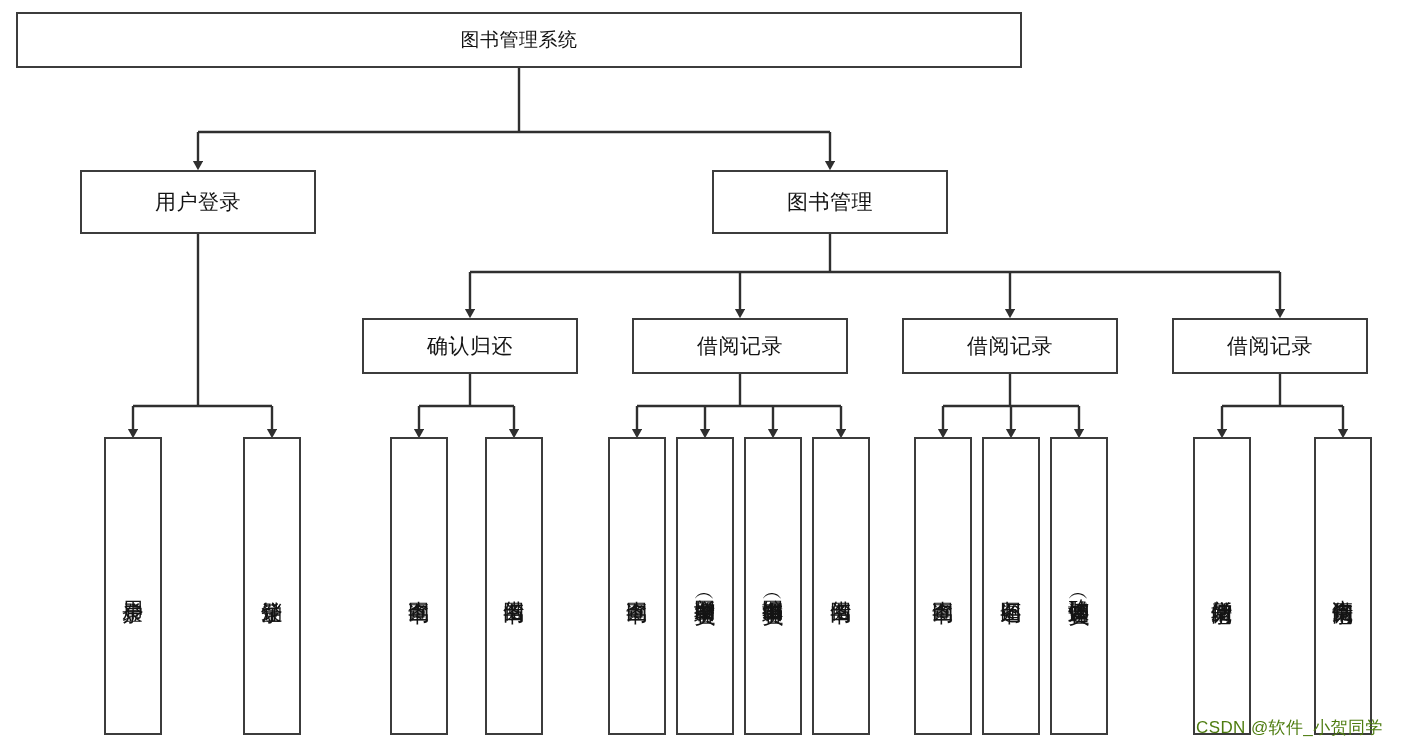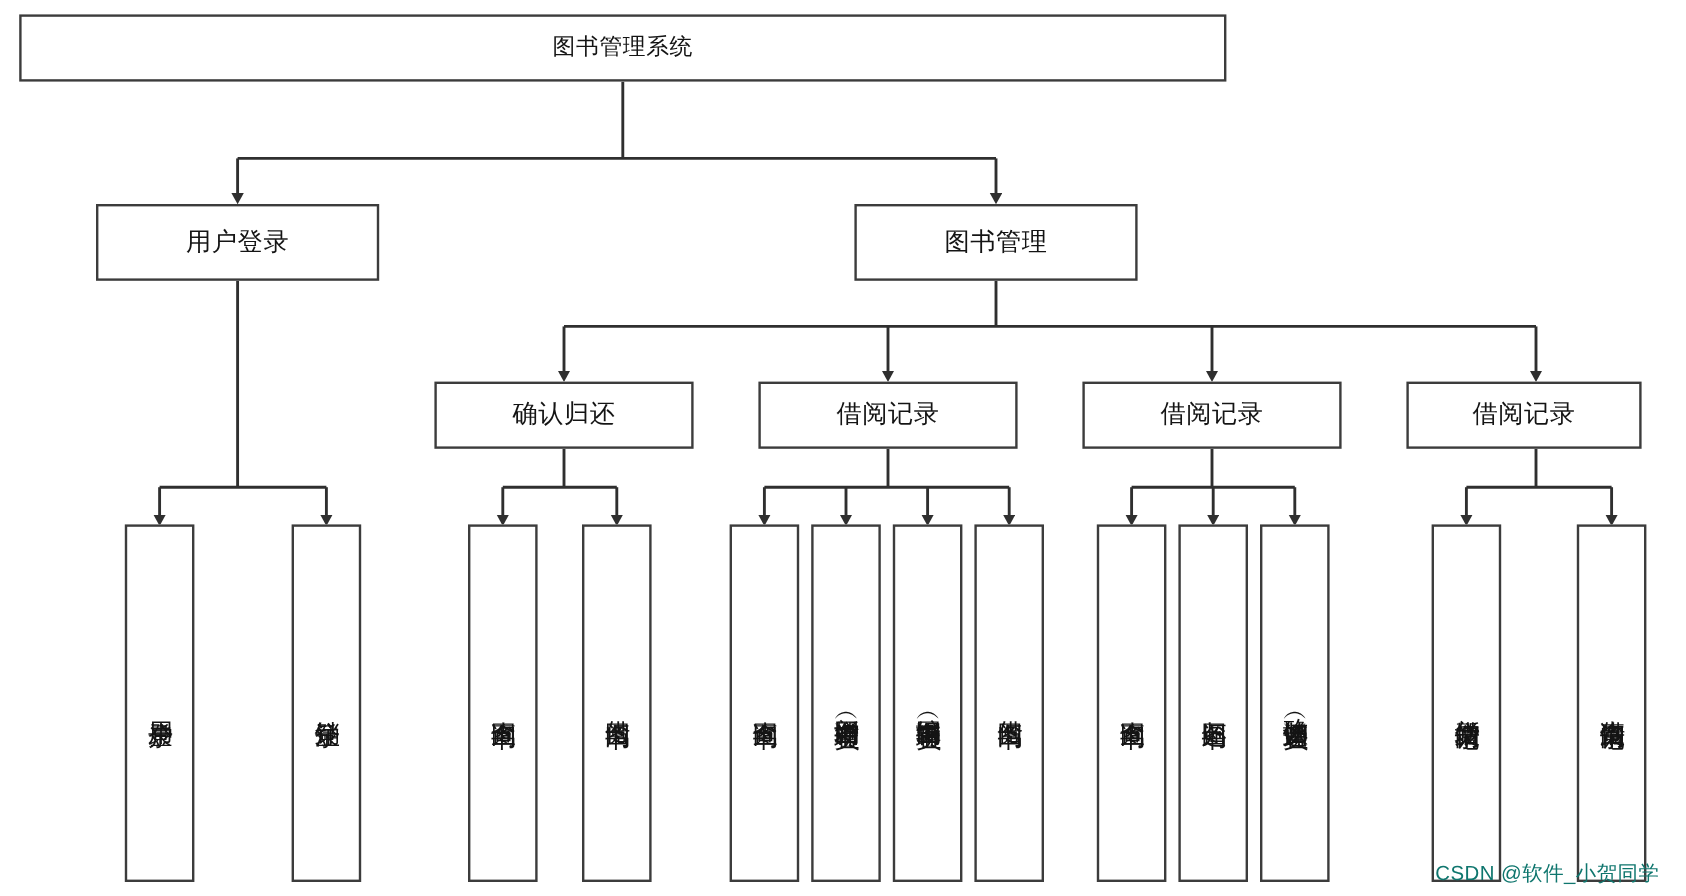--- a/index.html
+++ b/index.html
@@ -62,21 +62,21 @@
     writing-mode: vertical-rl;
     text-orientation: upright;
     font-size: 21px;
     line-height: 1.12;
     letter-spacing: 1px;
     white-space: nowrap;
   }
   .watermark {
     position: absolute;
     font-size: 17px;
-    color: #0f766e;
+    color: #4d7c0f;
     white-space: nowrap;
     letter-spacing: 0.4px;
   }
 </style>
 </head>
 <body>
 
 <div id="canvas">
 
   <svg id="edges" viewBox="0 0 1405 747" xmlns="http://www.w3.org/2000/svg">

